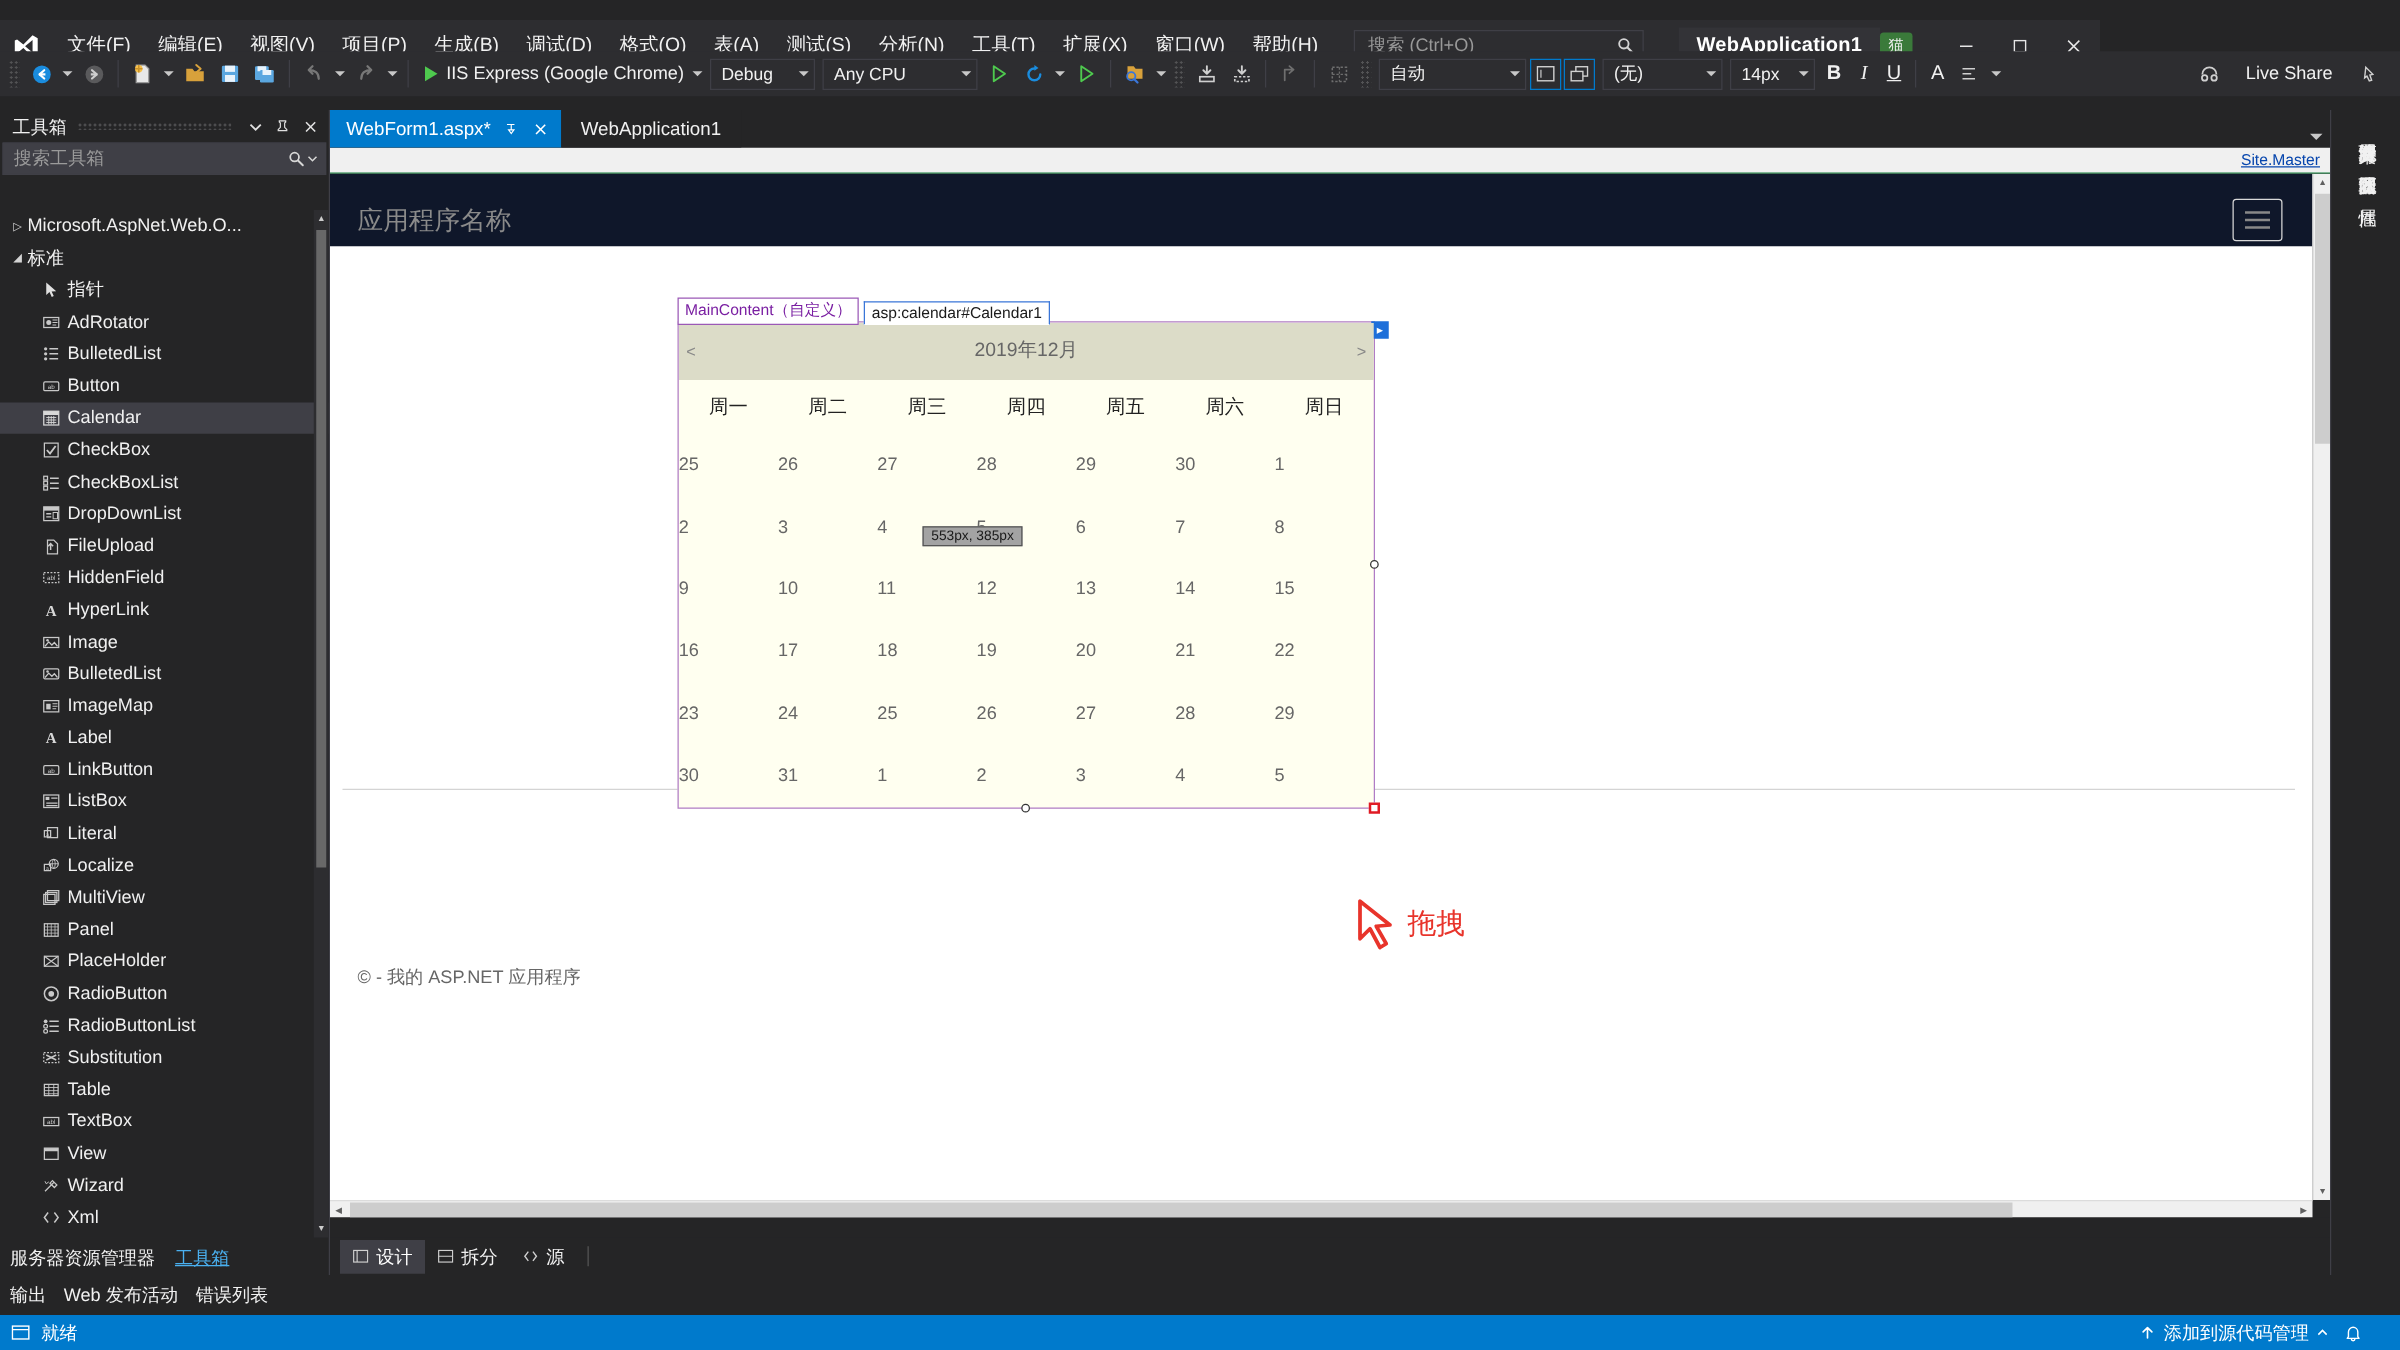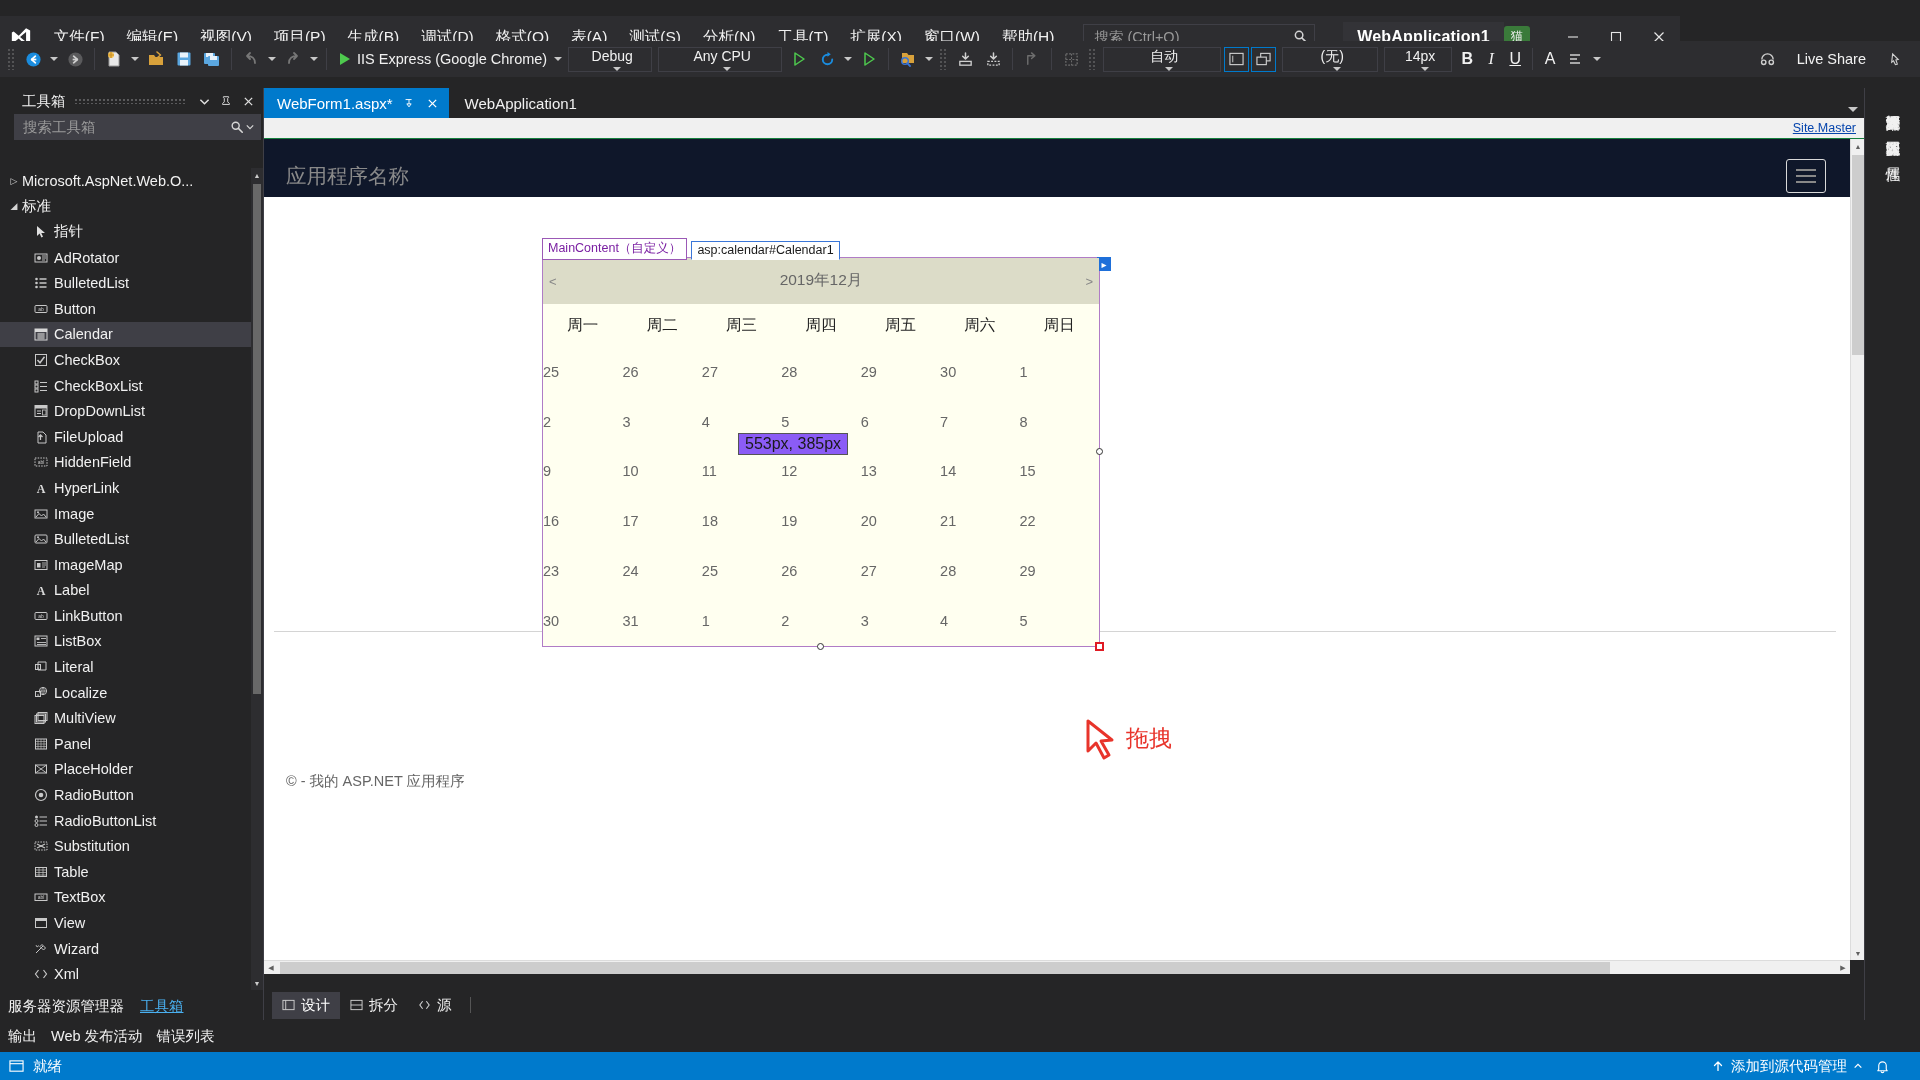--- a/index.html
+++ b/index.html
@@ -69,42 +69,42 @@
     content:""; border-left:4px solid transparent; border-right:4px solid transparent;
     border-top:4px solid #c8c8c8;
   }
   .tsep { width:1px; height:22px; background:#3f3f46; margin:0 5px; }
   .run-btn { display:flex; align-items:center; height:28px; padding:0 4px 0 8px; }
   .run-label { font-size:14.5px; color:#f1f1f1; margin-left:7px; white-space:nowrap; }
   .tri-green { width:0;height:0;border-left:10px solid #4ec94e;border-top:6px solid transparent;border-bottom:6px solid transparent; }
   .combo {
     height: 25px; border: 1px solid #3f3f46; background:#2d2d30;
     display:flex; align-items:center; padding: 0 4px 0 8px; margin: 0 3px;
-    font-size: 14px; color: #f1f1f1; white-space: nowrap; flex-direction: column;
+    font-size: 14px; color: #f1f1f1; white-space: nowrap;
   }
   .combo .cv { flex:1; }
   .combo .cc { margin-left: 10px; width:0;height:0;
     border-left:4px solid transparent;border-right:4px solid transparent;border-top:4px solid #c8c8c8; }
   .combo.w-debug { width: 84px; }
   .combo.w-cpu { width: 124px; }
   .combo.w-auto { width: 118px; }
   .combo.w-none { width: 96px; }
   .combo.w-size { width: 68px; }
   .tog {
     width: 25px; height: 25px; border: 1px solid #007acc; background:#2d2d30;
     display:flex; align-items:center; justify-content:center;
   }
   .fmt { width: 24px; height: 28px; display:flex; align-items:center; justify-content:center;
     font-size: 16px; color: #f1f1f1; }
   .live-share { display:flex; align-items:center; gap:21px; font-size:14.5px; color:#f1f1f1; }
 
   
   .toolbox {
     position: absolute; top: 88px; left: 0; width: 264px; bottom: 60px;
-    background: #252526; border-right: 1px solid #3f3f46; padding-left: 12px;
+    background: #252526; border-right: 1px solid #3f3f46;
   }
   .tbx-head {
     height: 26px; display:flex; align-items:center; padding-left: 10px;
     font-size: 14.5px; color:#f1f1f1;
   }
   .tbx-head .dots { flex:1; height: 6px; margin: 0 8px;
     background-image: radial-gradient(#5a5a5c 1px, transparent 1px); background-size:4px 4px; }
   .tbx-ic { width: 22px; height: 22px; display:flex;align-items:center;justify-content:center; }
   .tbx-search {
     height: 26px; margin: 0 2px; background:#3f3f46; border:1px solid #3f3f46;
@@ -205,24 +205,23 @@
   
   .hnd { position:absolute; width:7px; height:7px; background:#ffffff; border:1px solid #333; border-radius:50%; }
   .hnd.mr { right:-4px; top: 50%; margin-top:-4px; }
   .hnd.bm { left: 50%; margin-left:-4px; bottom:-4px; }
   .hnd.br { right:-5px; bottom:-5px; width:9px; height:9px; background:#ffffff; border:2px solid #e01b24; border-radius:0; }
   .grip-tr {
     position:absolute; right: -12px; top: -1px; width: 14px; height: 14px;
     background:#1e6fd9; color:#fff; font-size:10px; display:flex; align-items:center; justify-content:center;
   }
   .size-tip {
-    position:absolute; left: 196px; top: 164px; background:#8b5cf6; border:1px solid #555;
-    font-size: 16px; color:#1a1a1a; padding: 1px 6px; white-space:nowrap; z-index: 7;
+    position:absolute; left: 196px; top: 164px; background:#a3a3a3; border:1px solid #555;
+    font-size: 11px; color:#1a1a1a; padding: 1px 6px; white-space:nowrap; z-index: 7;
     font-family:"Liberation Sans", sans-serif;
-    margin-top:12px;
   }
   .ann-label {
     position:absolute; left: 862px; top: 584px; color:#e8342b; font-size: 23px;
     font-family:"Liberation Sans", sans-serif;
   }
   .ann-arrow { position:absolute; left: 818px; top: 578px; }
 
   .footer-rule { position:absolute; left: 10px; right: 14px; top: 492px; height:1px; background:#d4d4d4; }
   .copyright { position:absolute; left: 22px; top: 633px; font-size: 14.5px; color:#666; }
 

